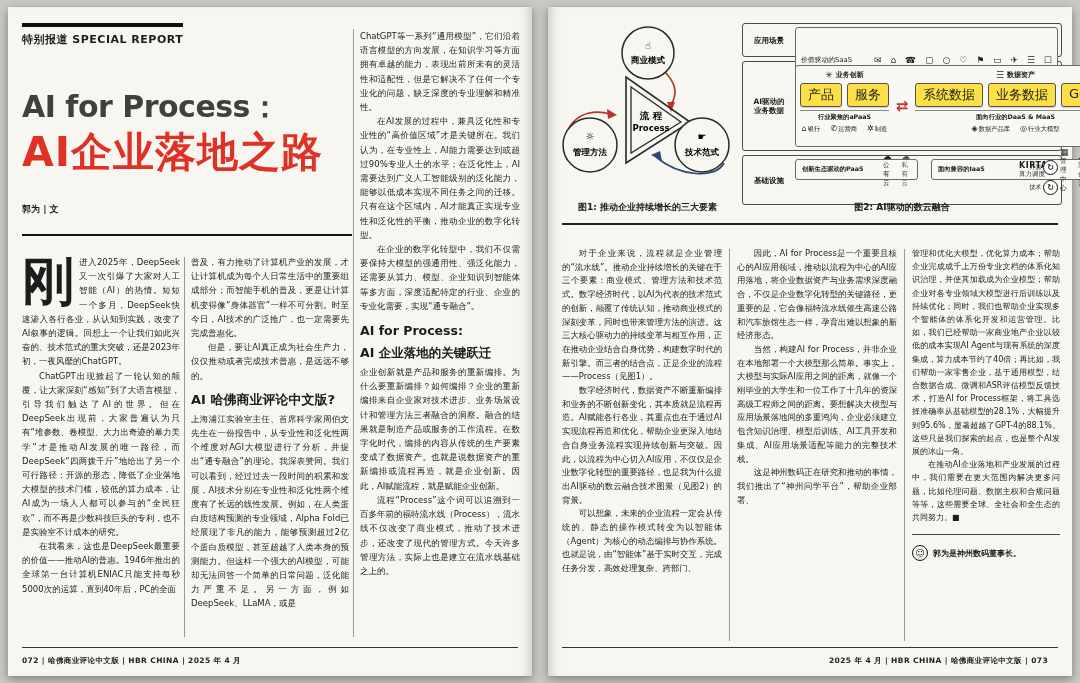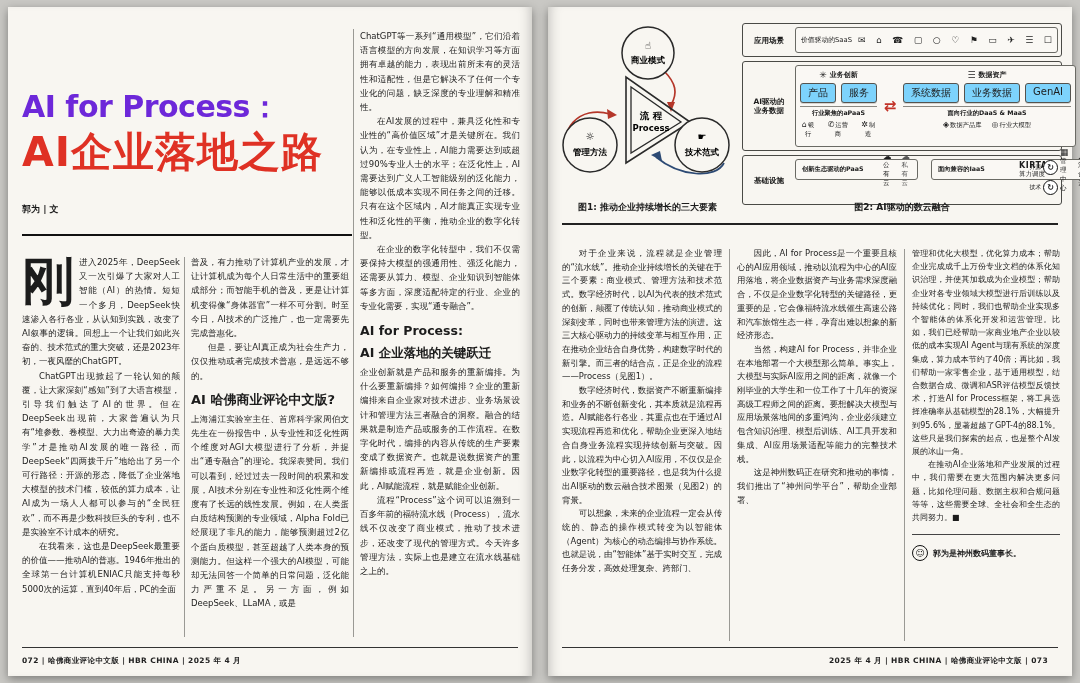--- a/index.html
+++ b/index.html
@@ -6,21 +6,21 @@
   body{width:1080px;height:683px;background:#c9c8c4;position:relative;overflow:hidden;
        font-family:"DejaVu Sans","Liberation Sans",sans-serif;color:#1c1c1c;}
   .page{position:absolute;top:7px;width:524px;height:669px;background:#f8f6f1;
         box-shadow:0 3px 9px rgba(0,0,0,.38);}
   #lpage{left:8px;box-shadow:0 3px 9px rgba(0,0,0,.38), inset -10px 0 14px -10px rgba(0,0,0,.28);}
   #rpage{left:548px;box-shadow:0 3px 9px rgba(0,0,0,.38), inset 10px 0 14px -10px rgba(0,0,0,.28);}
   .abs{position:absolute;}
   
   .kicker{left:14px;top:16px;font-size:11px;font-weight:bold;letter-spacing:.5px;
           border-top:4px solid #111;padding-top:5px;}
-  .title-en{left:14px;top:80px;font-size:30px;font-weight:bold;letter-spacing:-.5px;color:#6d28d9;}
+  .title-en{left:14px;top:80px;font-size:30px;font-weight:bold;letter-spacing:-.5px;color:#404040;}
   .title-cn{left:14px;top:118px;font-size:41px;font-weight:bold;color:#df3124;letter-spacing:1px;}
   .byline{left:14px;top:196px;font-size:9px;font-weight:bold;}
   .titlerule{left:14px;top:227px;width:330px;height:2px;background:#111;}
   
   .col{position:absolute;font-size:8.5px;line-height:14.2px;text-align:justify;overflow:hidden;}
   .col p{margin:0;}
   .col p.ind{text-indent:2em;}
   .dropcap{float:left;font-size:52px;line-height:46px;font-weight:900;margin:3px 5px 0 0;}
   h3.sub{font-size:13px;margin:9px 0 5px 0;line-height:15px;}
   h3.sub2{font-size:12.5px;margin:10px 0 5px 0;line-height:15px;}
@@ -30,30 +30,30 @@
   
   .figcap{position:absolute;font-size:9px;font-weight:bold;}
   .caprule{position:absolute;left:14px;top:216px;width:496px;height:1.5px;background:#222;}
   .fig2{position:absolute;left:194px;top:16px;width:320px;font-size:7px;}
   .f2row{display:flex;align-items:stretch;border:1px solid #4a4a46;border-radius:3px;
          margin-bottom:4px;background:#f8f6f1;}
   .f2label{width:52px;min-width:52px;display:flex;align-items:center;justify-content:center;
            font-size:7.5px;font-weight:bold;text-align:center;white-space:pre-line;line-height:9px;}
   .f2inner{flex:1;border:1px solid #6a6a64;border-radius:3px;margin:3px 3px 3px 0;
            background:#faf8f4;position:relative;}
-  .r1box{display:flex;align-items:center;height:24px;padding:0 5px;gap:0;}
+  .r1box{display:flex;align-items:flex-end;height:24px;padding:13px 5px;gap:16px;}
   .r1text{font-size:6.8px;white-space:nowrap;}
   .r1icons{display:flex;gap:5px;margin-left:6px;font-size:9px;color:#222;flex:1;justify-content:space-between;}
   .r2box{display:flex;align-items:stretch;min-height:78px;}
   .half{flex:1;padding:4px 4px 3px 4px;display:flex;flex-direction:column;gap:3px;}
   .hhead{display:flex;justify-content:center;align-items:center;gap:3px;font-size:7px;font-weight:bold;}
   .hhead .g{font-size:9px;}
   .hbtns{display:flex;justify-content:center;gap:5px;}
-  .btn{border:1.2px solid #55534e;border-radius:3px;background:#7dd3fc;padding:2px 7px;
-       font-size:10px;white-space:nowrap;box-shadow:0 1px 0 rgba(0,0,0,.15);}
+  .btn{border:1.2px solid #55534e;border-radius:3px;background:#fde047;padding:2px 7px;
+       font-size:13px;white-space:nowrap;box-shadow:0 1px 0 rgba(0,0,0,.15);}
   .hstrip{border-top:1px solid #8a8881;padding-top:2px;text-align:center;}
   .striplab{font-size:6.3px;font-weight:bold;}
   .stripitems{display:flex;justify-content:center;gap:10px;margin-top:2px;font-size:6.3px;}
   .stripitems .g{font-size:8px;margin-right:1px;}
   .exch{width:18px;display:flex;align-items:center;justify-content:center;
         color:#c23328;font-size:15px;font-weight:bold;}
   .r3stack{flex:1;display:flex;flex-direction:row;gap:13px;margin:3px 26px 3px 0;}
   .r3box{border:1px solid #6a6a64;border-radius:3px;background:#faf8f4;display:flex;
          align-items:center;gap:9px;padding:2px 6px;height:15px;font-size:6.5px;}
   .r3name{font-weight:bold;font-size:6.3px;min-width:72px;text-align:left;}
@@ -67,20 +67,21 @@
   .authnote{display:flex;align-items:center;gap:5px;margin-top:10px;border-top:1px solid #444;
             padding-top:10px;font-size:8px;font-weight:bold;}
   .authcirc{width:14px;height:14px;min-width:14px;border:1.3px solid #111;border-radius:50%;
             display:flex;align-items:center;justify-content:center;font-size:9px;}
   svg text{font-family:"DejaVu Sans","Liberation Sans",sans-serif;}
 </style>
 </head>
 <body>
 
 <div class="page" id="lpage">
+  <div class="abs kicker">特别报道 SPECIAL REPORT</div>
   <div class="abs title-en">AI for Process：</div>
   <div class="abs title-cn">AI企业落地之路</div>
   <div class="abs byline">郭为 | 文</div>
   <div class="abs titlerule"></div>
 
   <div class="col" style="left:14px;top:248px;width:158px;height:384px;">
     <p>
       <span class="dropcap">刚</span><span>进入2025年，DeepSeek又一次引爆了大家对人工智能（AI）的热情。短短一个多月，DeepSeek快速渗入各行各业，从认知到实践，改变了AI叙事的逻辑。回想上一个让我们如此兴奋的、技术范式的重大突破，还是2023年初，一夜风靡的ChatGPT。</span>
     </p>
     <p class="ind">ChatGPT出现掀起了一轮认知的颠覆，让大家深刻“感知”到了大语言模型，引导我们触达了AI的世界。但在DeepSeek出现前，大家普遍认为只有“堆参数、卷模型、大力出奇迹的暴力美学”才是推动AI发展的唯一路径，而DeepSeek“四两拨千斤”地给出了另一个可行路径：开源的形态，降低了企业落地大模型的技术门槛，较低的算力成本，让AI成为一场人人都可以参与的“全民狂欢”，而不再是少数科技巨头的专利，也不是实验室不计成本的研究。</p>

